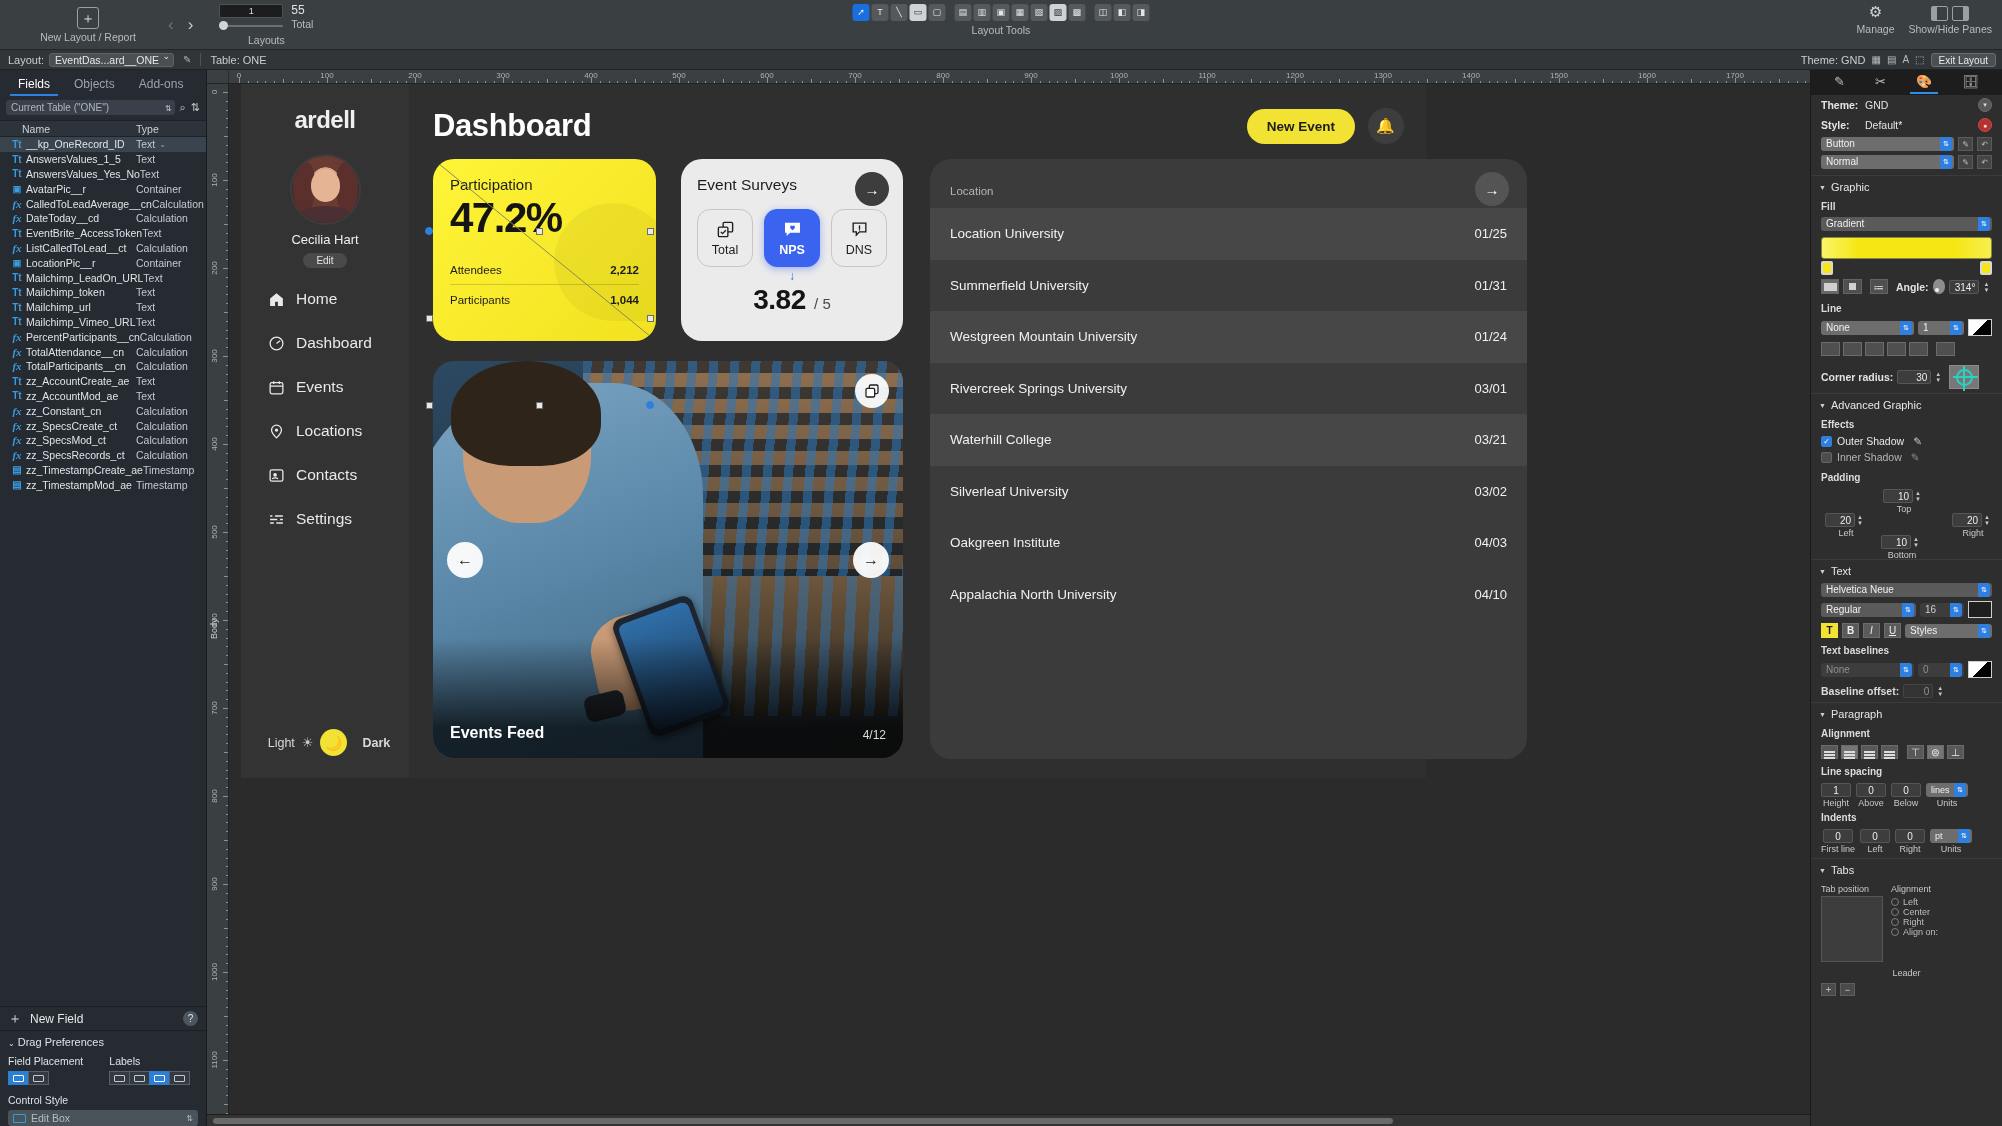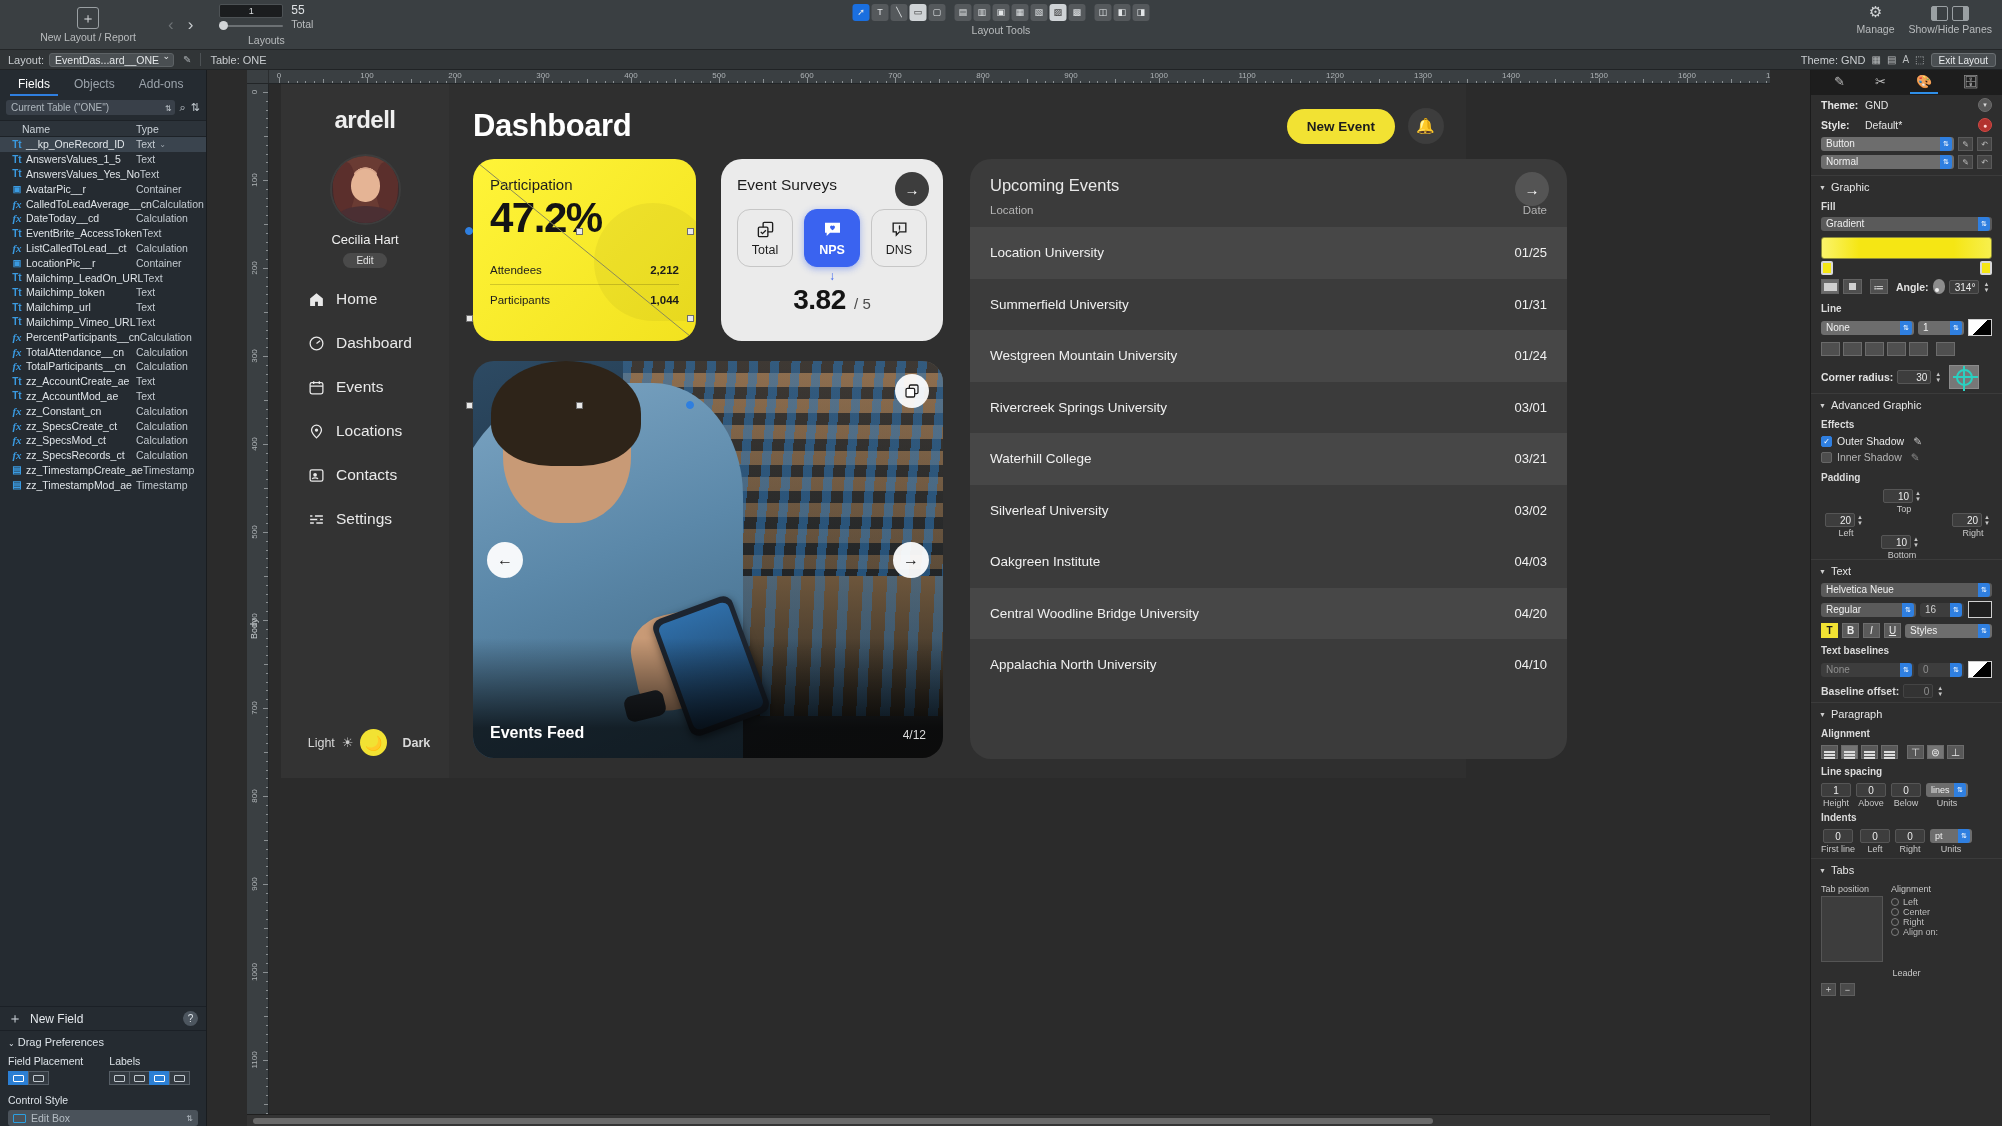--- a/index.html
+++ b/index.html
@@ -73,21 +73,21 @@
   .pencil { margin-left:9px; color:#a9aeb1; font-size:10px; }
   .lb-div { width:1px; height:13px; background:#4d5255; margin:0 9px; }
   .lb-right { position:absolute; right:6px; display:flex; align-items:center; gap:6px; }
   .exit-btn {
     background:#4a4f52; border:1px solid #6a6f72; border-radius:3px;
     padding:0 7px; height:14px; line-height:13px; font-size:10px; color:#e8ebed;
   }
   .mini-ic { font-size:10px; color:#b9bcbe; }
 
   
-  .body { flex:1; display:flex; min-height:0;gap:40px; }
+  .body { flex:1; display:flex; min-height:0; }
 
   
   .left { width:207px; background:#252b31; border-right:1px solid #191c1f; display:flex; flex-direction:column; }
   .tabs { height:26px; display:flex; align-items:flex-end; gap:0; padding:0 6px; background:#252b31; }
   .tab { padding:3px 12px 5px; font-size:12px; color:#9ba3ab; position:relative; }
   .tab.active { color:#ffffff; }
   .tab.active:after { content:""; position:absolute; left:4px; right:4px; bottom:0; height:2px; background:#2f7fe0; }
   .search-row { padding:4px 6px 5px; display:flex; align-items:center; gap:5px; background:#252b31; }
   .search-field {
     flex:1; height:15px; background:#394049; border-radius:3px;
@@ -1139,21 +1139,20 @@
                 <div class="feed-nav l">←</div>
                 <div class="feed-nav r">→</div>
                 <div class="feed-foot">
                   <div class="feed-title">Events Feed</div>
                   <div class="feed-count">4/12</div>
                 </div>
               </div>
 
               <div class="upcoming">
                 <div class="up-head">
-                  <div class="up-title">Upcoming Events</div>
                   <div class="up-arrow">→</div>
                 </div>
                 <div class="up-colhdr">
                   <span>Location</span>
                   <span>Date</span>
                 </div>
                 <div id="uprows">
                     <div class="up-row alt">
                       <span>Location University</span>
                       <span class="up-date">01/25</span>
@@ -1175,24 +1174,20 @@
                       <span class="up-date">03/21</span>
                     </div>
                     <div class="up-row">
                       <span>Silverleaf University</span>
                       <span class="up-date">03/02</span>
                     </div>
                     <div class="up-row">
                       <span>Oakgreen Institute</span>
                       <span class="up-date">04/03</span>
                     </div>
-                    <div class="up-row alt">
-                      <span>Central Woodline Bridge University</span>
-                      <span class="up-date">04/20</span>
-                    </div>
                     <div class="up-row">
                       <span>Appalachia North University</span>
                       <span class="up-date">04/10</span>
                     </div>
                   </div>
               </div>
             </div>
           </div>
 
           <div class="selbox">

